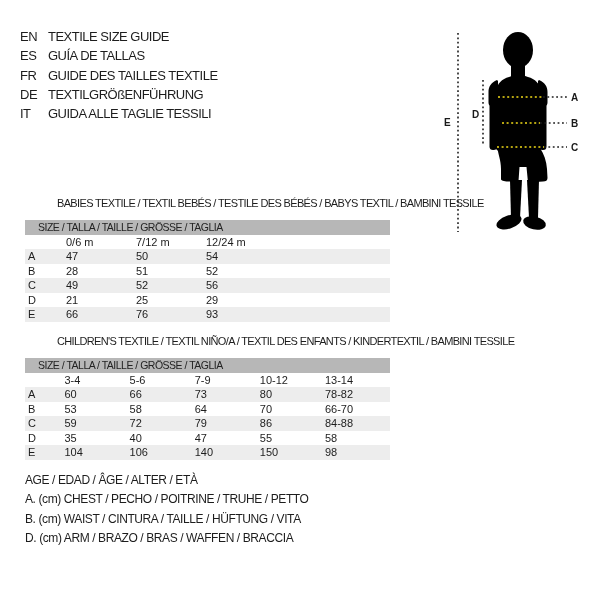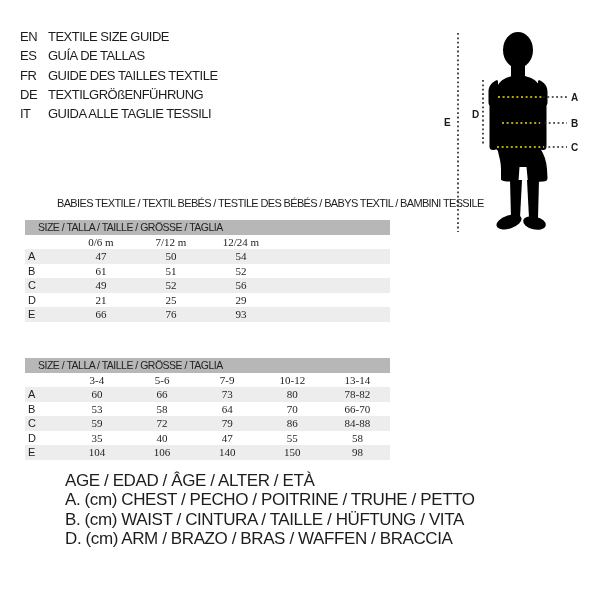--- a/index.html
+++ b/index.html
@@ -16,25 +16,25 @@
   .figure text{font-family:"Liberation Sans",sans-serif;font-size:10px;font-weight:bold;fill:#1a1a1a;}
   
   .section-title{position:absolute;left:25px;font-size:11px;letter-spacing:-0.65px;white-space:nowrap;font-weight:500;padding-left:32px;}
   
   .size-table{position:absolute;left:25px;width:365px;font-size:11px;}
   .bar{background:#b7b7b7;height:15px;line-height:15px;padding-left:13px;font-size:10.5px;letter-spacing:-0.5px;color:#232323;}
   .trow{display:flex;height:14.5px;line-height:14.5px;}
   .trow.head{height:14px;line-height:14px;}
   .trow.stripe{background:#ededed;}
   .rl{width:38px;padding-left:3px;}
-  .cell{width:70px;text-align:center;font-family:Liberation Serif, serif;}
+  .cell{width:70px;text-align:left;}
   .children-table .cell{width:68px;}
   
   .legend{position:absolute;left:25px;top:471px;}
-  .legend-line{height:19.4px;line-height:19.4px;font-size:17px;letter-spacing:-0.4px;white-space:nowrap;margin-left:40px;}
+  .legend-line{height:19.4px;line-height:19.4px;font-size:12px;letter-spacing:-0.4px;white-space:nowrap;}
 </style>
 </head>
 <body>
 
 <div class="canvas">
 
   <div class="lang-list">
     <div class="lang-row">
       <span class="lang-code">EN</span>
       <span class="lang-label">TEXTILE SIZE GUIDE</span>
@@ -101,21 +101,21 @@
       <div class="cell">12/24 m</div>
     </div>
     <div class="trow stripe">
       <div class="rl">A</div>
       <div class="cell">47</div>
       <div class="cell">50</div>
       <div class="cell">54</div>
     </div>
     <div class="trow">
       <div class="rl">B</div>
-      <div class="cell">61</div>
+      <div class="cell">28</div>
       <div class="cell">51</div>
       <div class="cell">52</div>
     </div>
     <div class="trow stripe">
       <div class="rl">C</div>
       <div class="cell">49</div>
       <div class="cell">52</div>
       <div class="cell">56</div>
     </div>
     <div class="trow">
@@ -125,20 +125,21 @@
       <div class="cell">29</div>
     </div>
     <div class="trow stripe">
       <div class="rl">E</div>
       <div class="cell">66</div>
       <div class="cell">76</div>
       <div class="cell">93</div>
     </div>
   </div>
 
+  <div class="section-title" style="top:335px">CHILDREN'S TEXTILE / TEXTIL NIÑO/A / TEXTIL DES ENFANTS / KINDERTEXTIL / BAMBINI TESSILE</div>
 
   <div class="size-table children-table" style="top:358px">
     <div class="bar">SIZE / TALLA / TAILLE / GRÖSSE / TAGLIA</div>
     <div class="trow head">
       <div class="rl"></div>
       <div class="cell">3-4</div>
       <div class="cell">5-6</div>
       <div class="cell">7-9</div>
       <div class="cell">10-12</div>
       <div class="cell">13-14</div>

